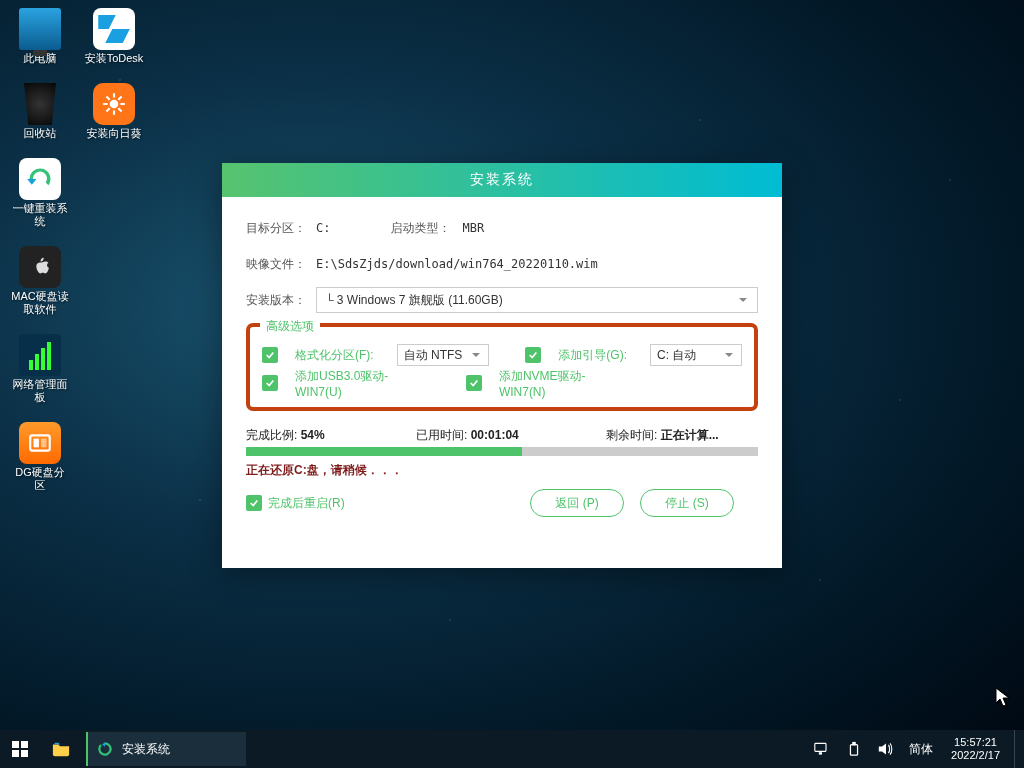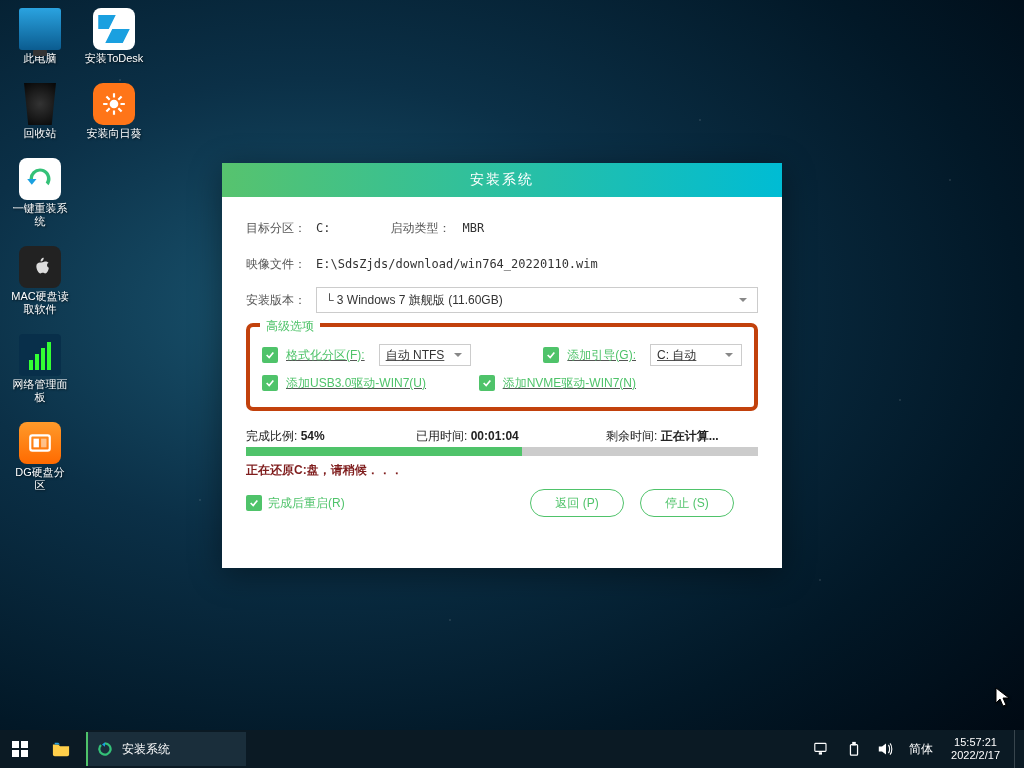--- a/index.html
+++ b/index.html
@@ -44,30 +44,30 @@
 .row .lab2 { margin-left: 60px; width: 72px; }
 .select {
   flex: 1; height: 26px; border: 1px solid #ccc; padding: 0 8px; display: flex; align-items: center;
   font-family: Consolas, monospace; font-size: 12px; color: #333; position: relative; cursor: pointer;
 }
 .select::after { content: ""; position: absolute; right: 10px; top: 10px; border: 4px solid transparent; border-top-color: #888; }
 
 
 .fieldset { border: 4px solid #c2410c; border-radius: 7px; padding: 14px 12px 10px 12px; margin-top: 4px; position: relative; }
 .fieldset .legend { position: absolute; top: -9px; left: 10px; background: #fff; padding: 0 6px; color: #4fc36a; font-size: 12px; }
-.opt-row { display: flex; align-items: center; height: 28px; gap: 8px; text-decoration: underline; }
+.opt-row { display: flex; align-items: center; height: 28px; gap: 17px; }
 .cb { width: 16px; height: 16px; background: #4fc36a; border-radius: 2px; display: flex; align-items: center; justify-content: center; flex-shrink: 0; }
 .cb svg { width: 10px; height: 10px; display: block; }
 .opt-lab { color: #4fc36a; font-size: 12px; }
 .mini-select { width: 92px; height: 22px; border: 1px solid #ccc; display: flex; align-items: center; padding: 8px 6px; font-size: 12px; color: #333; position: relative; margin-left: 6px; cursor: pointer; }
 .mini-select::after { content: ""; position: absolute; right: 8px; top: 8px; border: 4px solid transparent; border-top-color: #888; }
 .spacer { flex: 1; }
 
 
-.prog-meta { display: flex; font-size: 12px; color: #fff; margin-top: 16px; height: 18px; align-items: center; }
+.prog-meta { display: flex; font-size: 12px; color: #fff; margin-top: 16px; height: 18px; align-items: flex-start; }
 .prog-meta span { color: #222; }
 .prog-meta .m1 { width: 170px; }
 .prog-meta .m2 { width: 190px; }
 .prog-bar { height: 9px; background: #ccc; margin-top: 2px; position: relative; }
 .prog-fill { height: 100%; background: #4fc36a; }
 .status { color: #7f1d1d; font-size: 12px; margin-top: 6px; font-weight: bold; }
 
 
 .win-foot { display: flex; align-items: center; padding: 10px 24px 0 0; gap: 16px; }
 .win-foot .left { display: flex; align-items: center; gap: 6px; }

